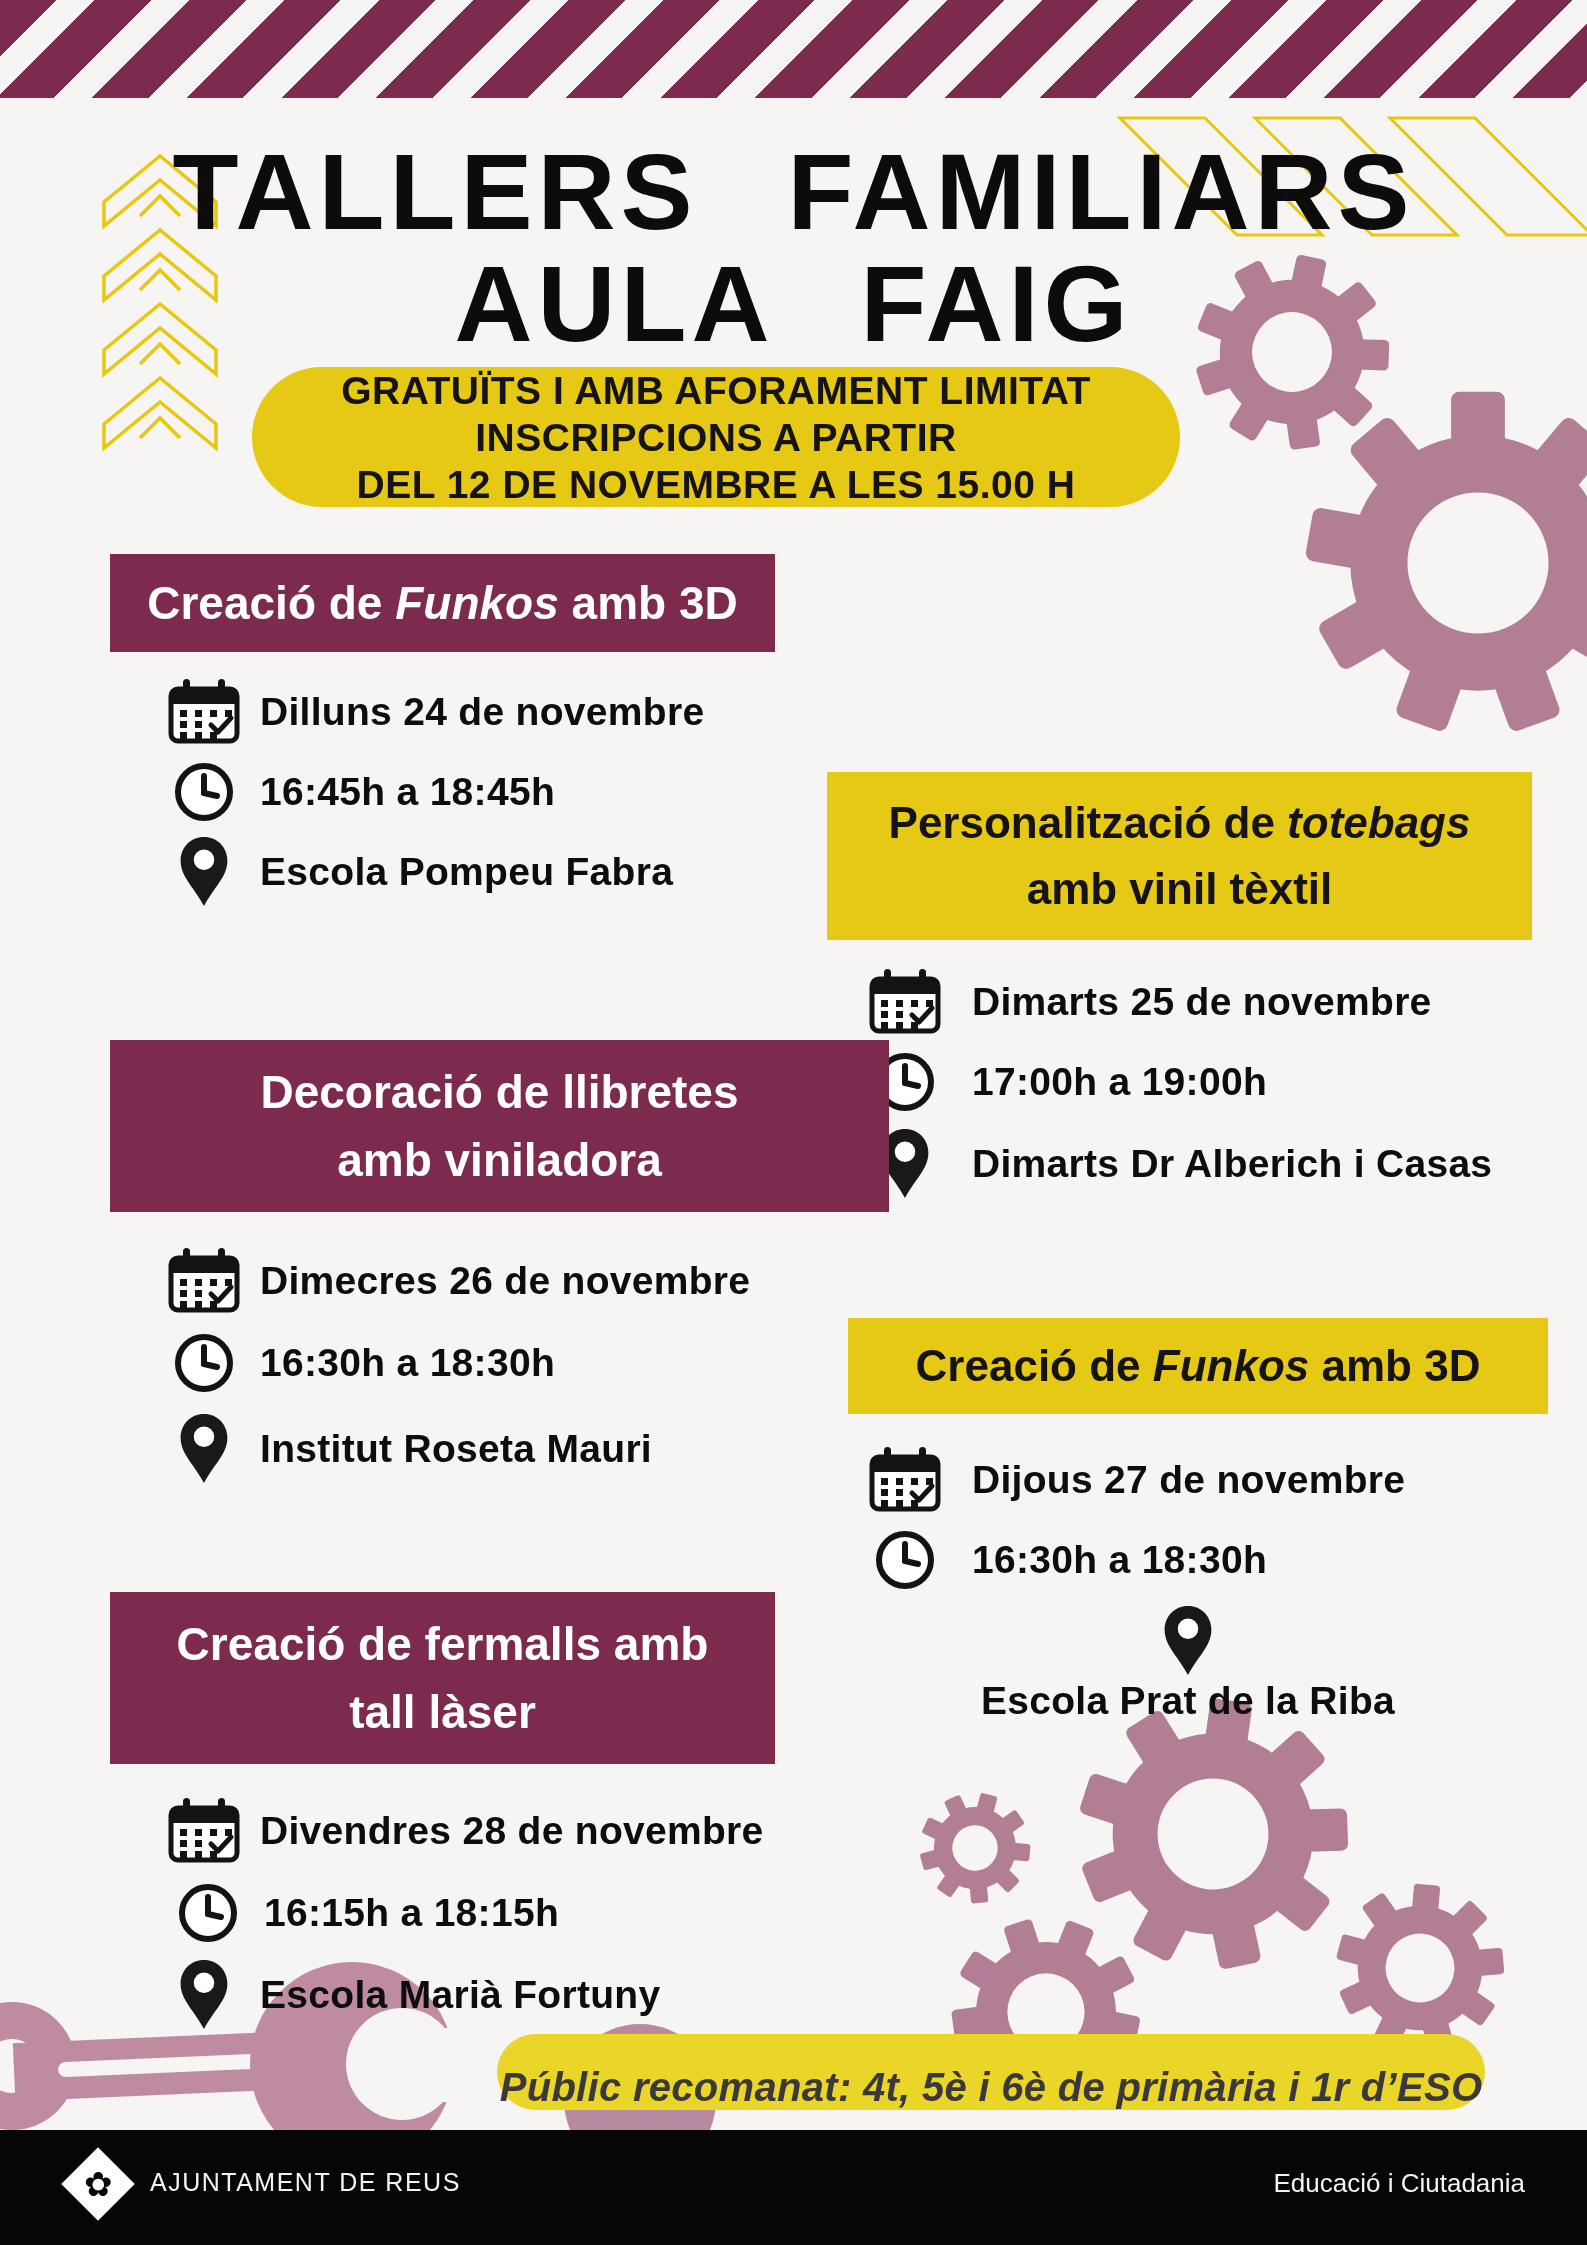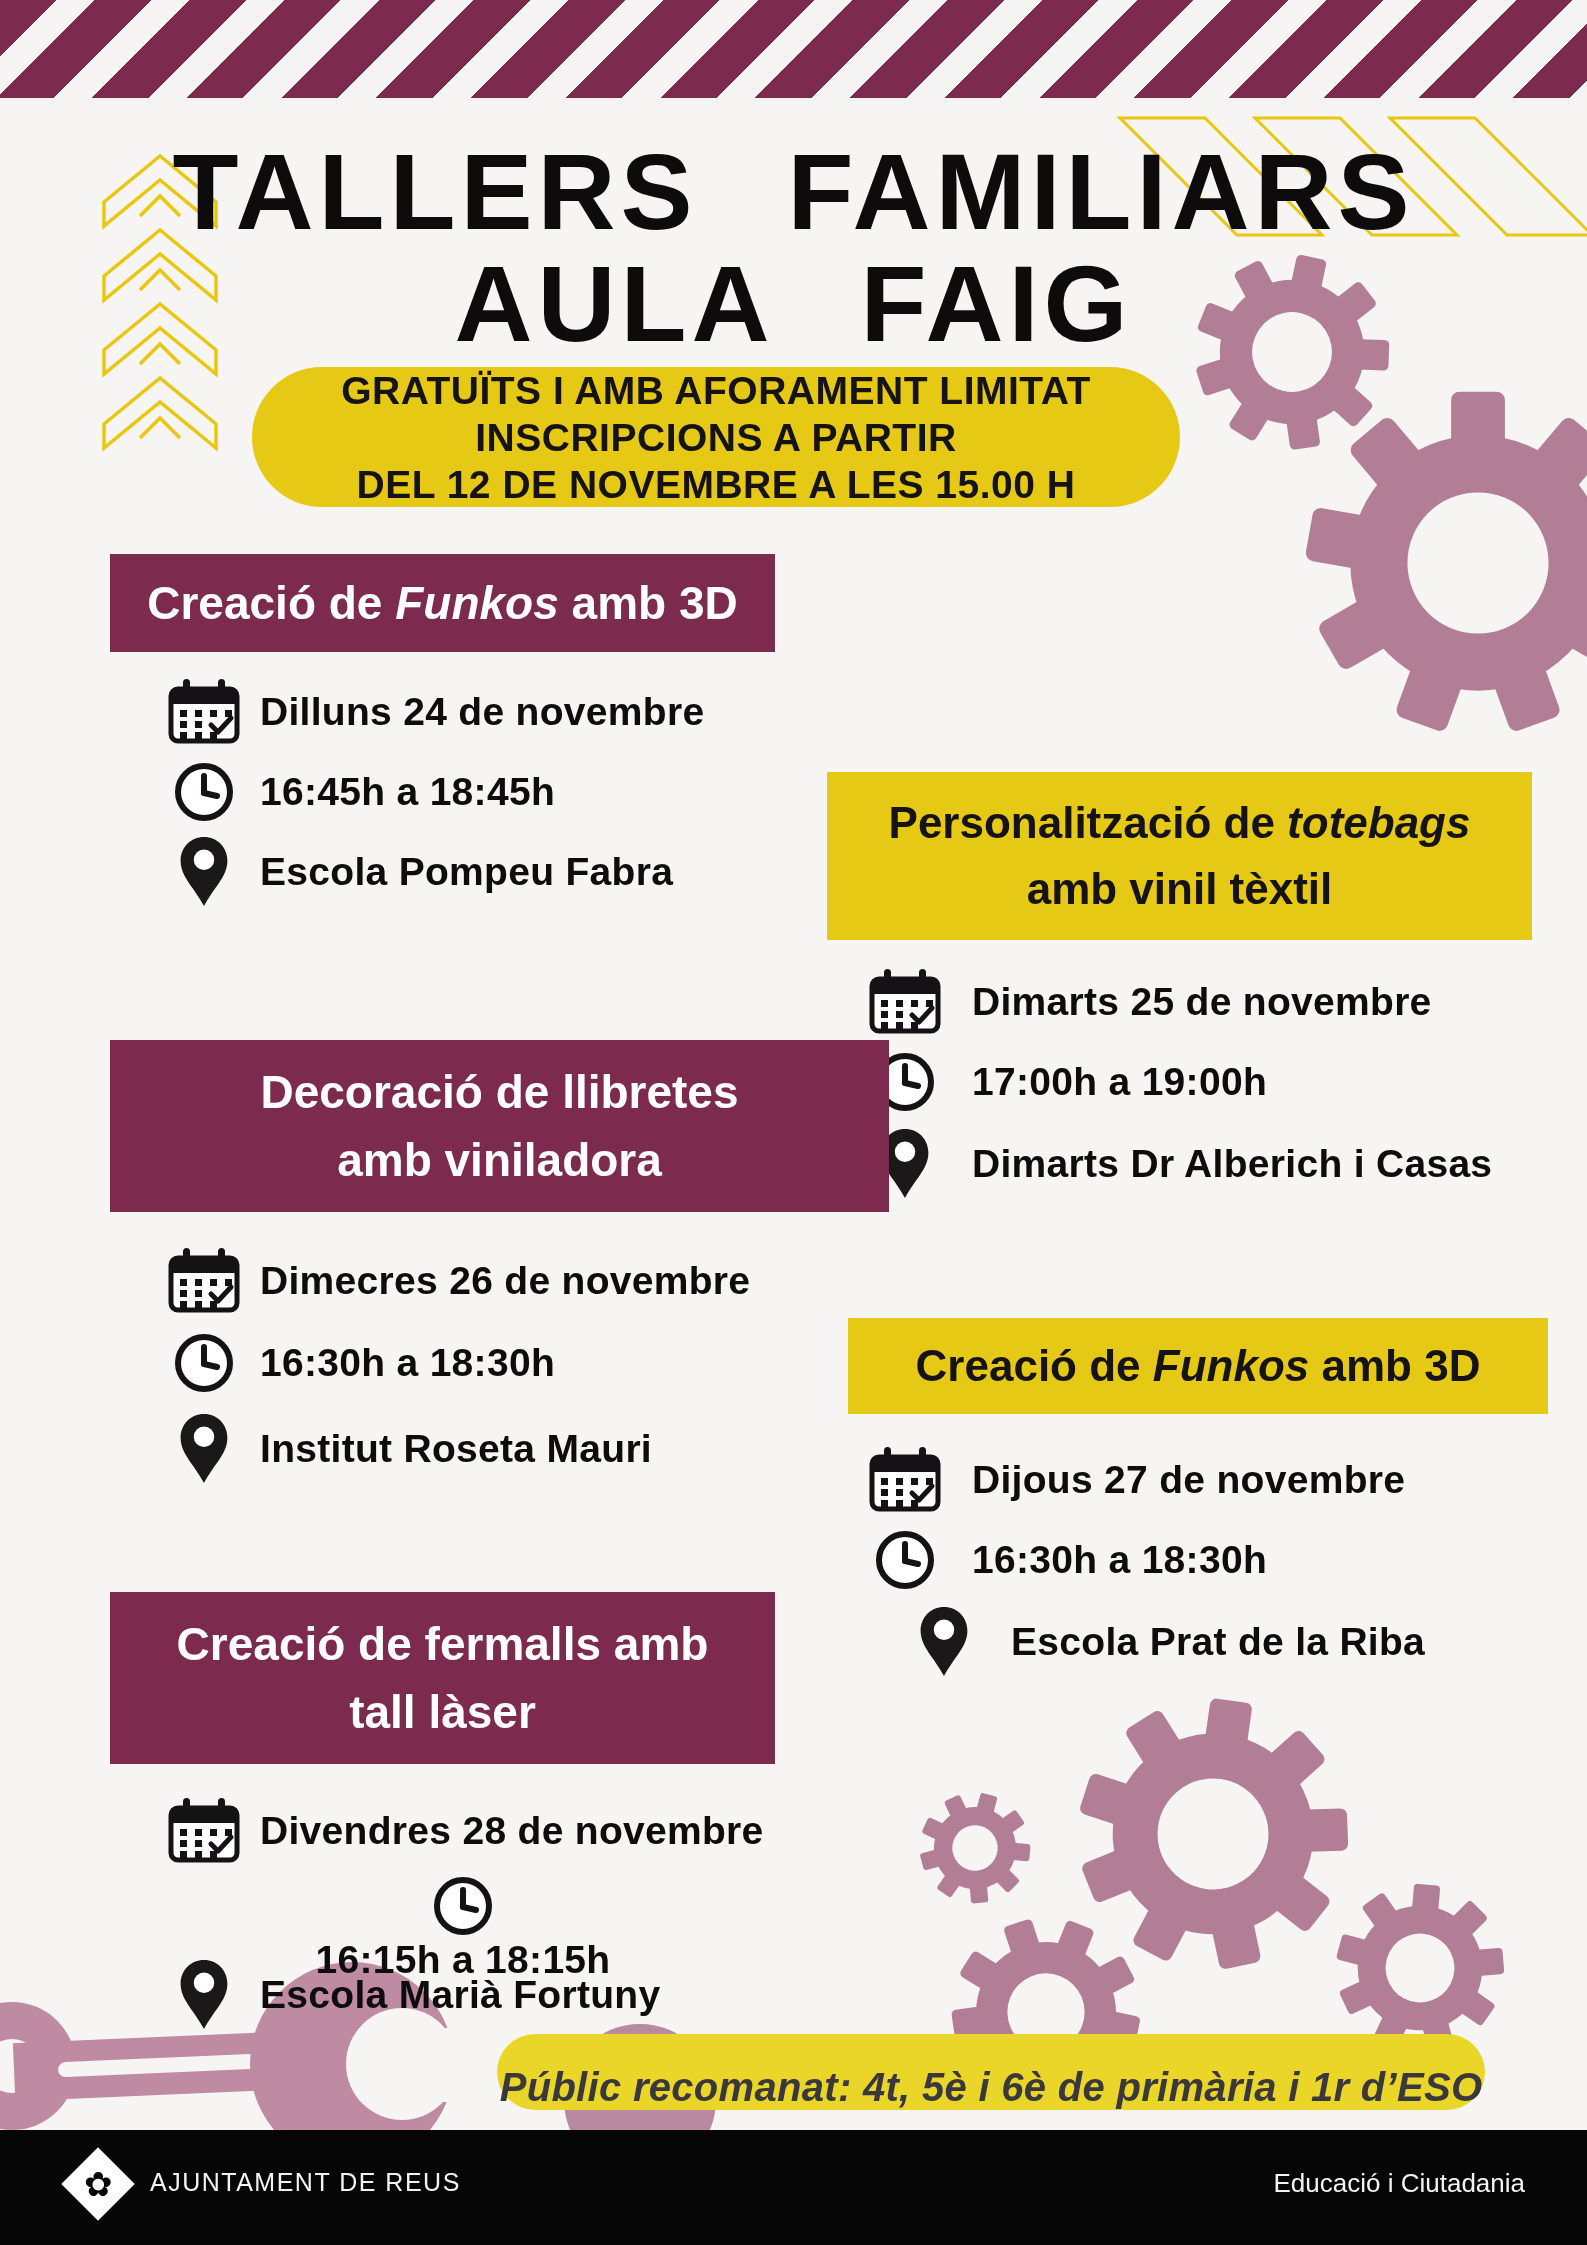--- a/index.html
+++ b/index.html
@@ -251,42 +251,42 @@
     <span class="row-label">Dijous 27 de novembre</span>
   </div>
   <div class="row" style="left:838px;top:1521px;width:700px;height:78px;">
     <span class="icon-col icr">
         <svg width="64" height="64">
           <use href="#icon-clock" xlink:href="#icon-clock"></use>
         </svg>
       </span>
     <span class="row-label">16:30h a 18:30h</span>
   </div>
-  <div class="row" style="left:877px;top:1603px;width:700px;height:78px;">
+  <div class="row" style="left:838px;top:1603px;width:700px;height:78px;flex-direction:column;">
     <span class="icon-col icr">
         <svg width="56" height="76">
           <use href="#icon-pin" xlink:href="#icon-pin"></use>
         </svg>
       </span>
     <span class="row-label">Escola Prat de la Riba</span>
   </div>
 
   <div class="abs wbox maroon" style="left:110px;top:1592px;width:665px;height:172px;">
     <div class="box-line"><span>Creació de fermalls amb</span><em></em><span></span></div>
     <div class="box-line">tall làser</div>
   </div>
   <div class="row" style="left:148px;top:1792px;width:640px;height:78px;">
     <span class="icon-col icl">
         <svg width="74" height="70">
           <use href="#icon-cal" xlink:href="#icon-cal"></use>
         </svg>
       </span>
     <span class="row-label">Divendres 28 de novembre</span>
   </div>
-  <div class="row" style="left:143px;top:1874px;width:640px;height:78px;flex-direction:column;">
+  <div class="row" style="left:152px;top:1874px;width:640px;height:78px;">
     <span class="icon-col icl">
         <svg width="64" height="64">
           <use href="#icon-clock" xlink:href="#icon-clock"></use>
         </svg>
       </span>
     <span class="row-label">16:15h a 18:15h</span>
   </div>
   <div class="row" style="left:148px;top:1956px;width:640px;height:78px;">
     <span class="icon-col icl">
         <svg width="56" height="76">

